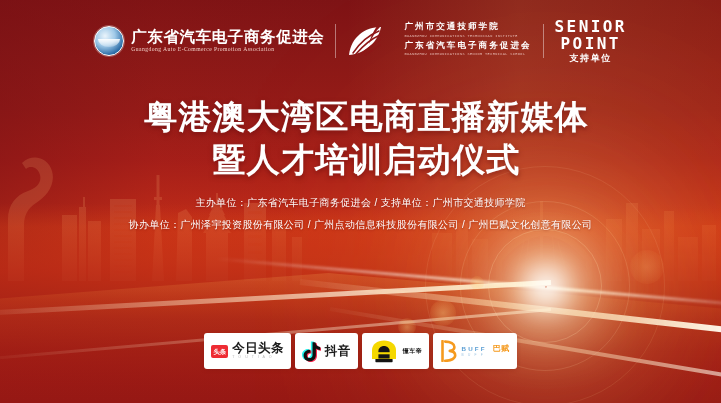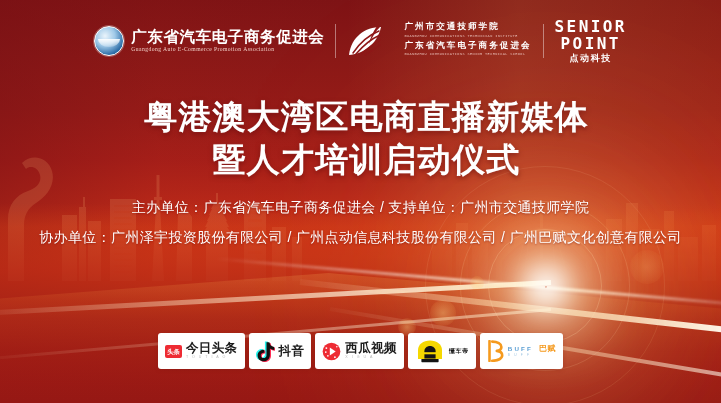--- a/index.html
+++ b/index.html
@@ -180,21 +180,21 @@
     letter-spacing:1.2px;line-height:1.30;
     text-shadow:0 2px 5px rgba(90,8,10,.55), 0 0 1px rgba(255,255,255,.4);
     white-space:nowrap;
   }
 
   
   .credits{
     position:absolute;left:0;right:0;top:192px;text-align:center;
   }
   .credit-line{
-    font-size:14px;color:#ffffff;letter-spacing:.35px;line-height:2.15;
+    font-size:10px;color:#ffffff;letter-spacing:.35px;line-height:2.15;
     text-shadow:0 1px 2px rgba(110,12,12,.5);
     white-space:nowrap;
   }
 
   
   .partners{
     position:absolute;left:0;right:0;top:333px;height:36px;
     display:flex;align-items:center;justify-content:center;gap:4px;
   }
   .p-card{
@@ -357,21 +357,21 @@
         <div class="gz-cn">广东省汽车电子商务促进会</div>
         <div class="gz-en">GUANGZHOU COMMUNICATIONS SENIOR TECHNICAL SCHOOL</div>
       </div>
     </div>
 
     <div class="logo-divider"></div>
 
     <div class="logo-grp tp-wrap">
       <div class="tp-l1">SENIOR</div>
       <div class="tp-l2">POINT</div>
-      <div class="tp-cn">点动科技</div>
+      <div class="tp-cn">支持单位</div>
     </div>
 
   </div>
 
   <div class="title-block">
     <div class="title-line">粤港澳大湾区电商直播新媒体</div>
     <div class="title-line">暨人才培训启动仪式</div>
   </div>
 
   <div class="credits">
@@ -397,37 +397,20 @@
           <path d="M13.4 1.2 C13.8 4.1 15.6 5.8 18.2 6.0 L18.2 9.0 C16.6 9.0 15.1 8.5 13.9 7.6 L13.9 13.9 C13.9 17.6 11.0 20.3 7.6 20.3 C4.2 20.3 1.6 17.8 1.6 14.5 C1.6 11.0 4.6 8.4 8.3 8.8 L8.3 11.9 C6.6 11.4 4.8 12.6 4.8 14.4 C4.8 15.9 6.0 17.1 7.6 17.1 C9.2 17.1 10.5 15.9 10.5 14.2 L10.5 1.2 Z" fill="#25f4ee" transform="translate(-1.6,-0.7)"></path>
           <path d="M13.4 1.2 C13.8 4.1 15.6 5.8 18.2 6.0 L18.2 9.0 C16.6 9.0 15.1 8.5 13.9 7.6 L13.9 13.9 C13.9 17.6 11.0 20.3 7.6 20.3 C4.2 20.3 1.6 17.8 1.6 14.5 C1.6 11.0 4.6 8.4 8.3 8.8 L8.3 11.9 C6.6 11.4 4.8 12.6 4.8 14.4 C4.8 15.9 6.0 17.1 7.6 17.1 C9.2 17.1 10.5 15.9 10.5 14.2 L10.5 1.2 Z" fill="#fe2c55" transform="translate(1.1,0.8)"></path>
           <path d="M13.4 1.2 C13.8 4.1 15.6 5.8 18.2 6.0 L18.2 9.0 C16.6 9.0 15.1 8.5 13.9 7.6 L13.9 13.9 C13.9 17.6 11.0 20.3 7.6 20.3 C4.2 20.3 1.6 17.8 1.6 14.5 C1.6 11.0 4.6 8.4 8.3 8.8 L8.3 11.9 C6.6 11.4 4.8 12.6 4.8 14.4 C4.8 15.9 6.0 17.1 7.6 17.1 C9.2 17.1 10.5 15.9 10.5 14.2 L10.5 1.2 Z" fill="#111111"></path>
         </svg>
       </div>
       <div class="p-label">
         <div class="p-cn">抖音</div>
       </div>
     </div>
 
-    <div class="p-card">
-      <div class="p-icon">
-        <svg width="19" height="19" viewBox="0 0 20 20" aria-hidden="true">
-          <circle cx="10" cy="10" r="9.3" fill="#ee2b33"></circle>
-          <path d="M8.2 5.8 L14.4 10 L8.2 14.2 Z" fill="#ffffff"></path>
-          <circle cx="4.6" cy="6.4" r="1.0" fill="#ffffff"></circle>
-          <circle cx="4.0" cy="10.6" r="0.9" fill="#ffffff"></circle>
-          <circle cx="6.2" cy="14.6" r="0.9" fill="#ffffff"></circle>
-          <circle cx="13.6" cy="16.0" r="0.9" fill="#ffffff"></circle>
-          <circle cx="15.6" cy="5.0" r="0.8" fill="#ffffff"></circle>
-        </svg>
-      </div>
-      <div class="p-label">
-        <div class="p-cn">西瓜视频</div>
-        <div class="p-sub">X I G U A</div>
-      </div>
-    </div>
 
 
     <div class="p-card">
       <div class="p-icon">
         <svg width="30" height="24" viewBox="0 0 30 24" aria-hidden="true">
           <path d="M3 20 L3 11 C3 5.6 8.2 1.6 15 1.6 C21.8 1.6 27 5.6 27 11 L27 20 Z" fill="#f5d800"></path>
           <path d="M9.4 19.6 L9.4 12.2 C9.4 9.2 11.9 7.0 15 7.0 C18.1 7.0 20.6 9.2 20.6 12.2 L20.6 19.6 Z" fill="#141414"></path>
           <rect x="9.0" y="13.2" width="12" height="2.1" fill="#f5d800"></rect>
           <rect x="6.4" y="20" width="17.2" height="3.2" rx="0.6" fill="#141414"></rect>
         </svg>

